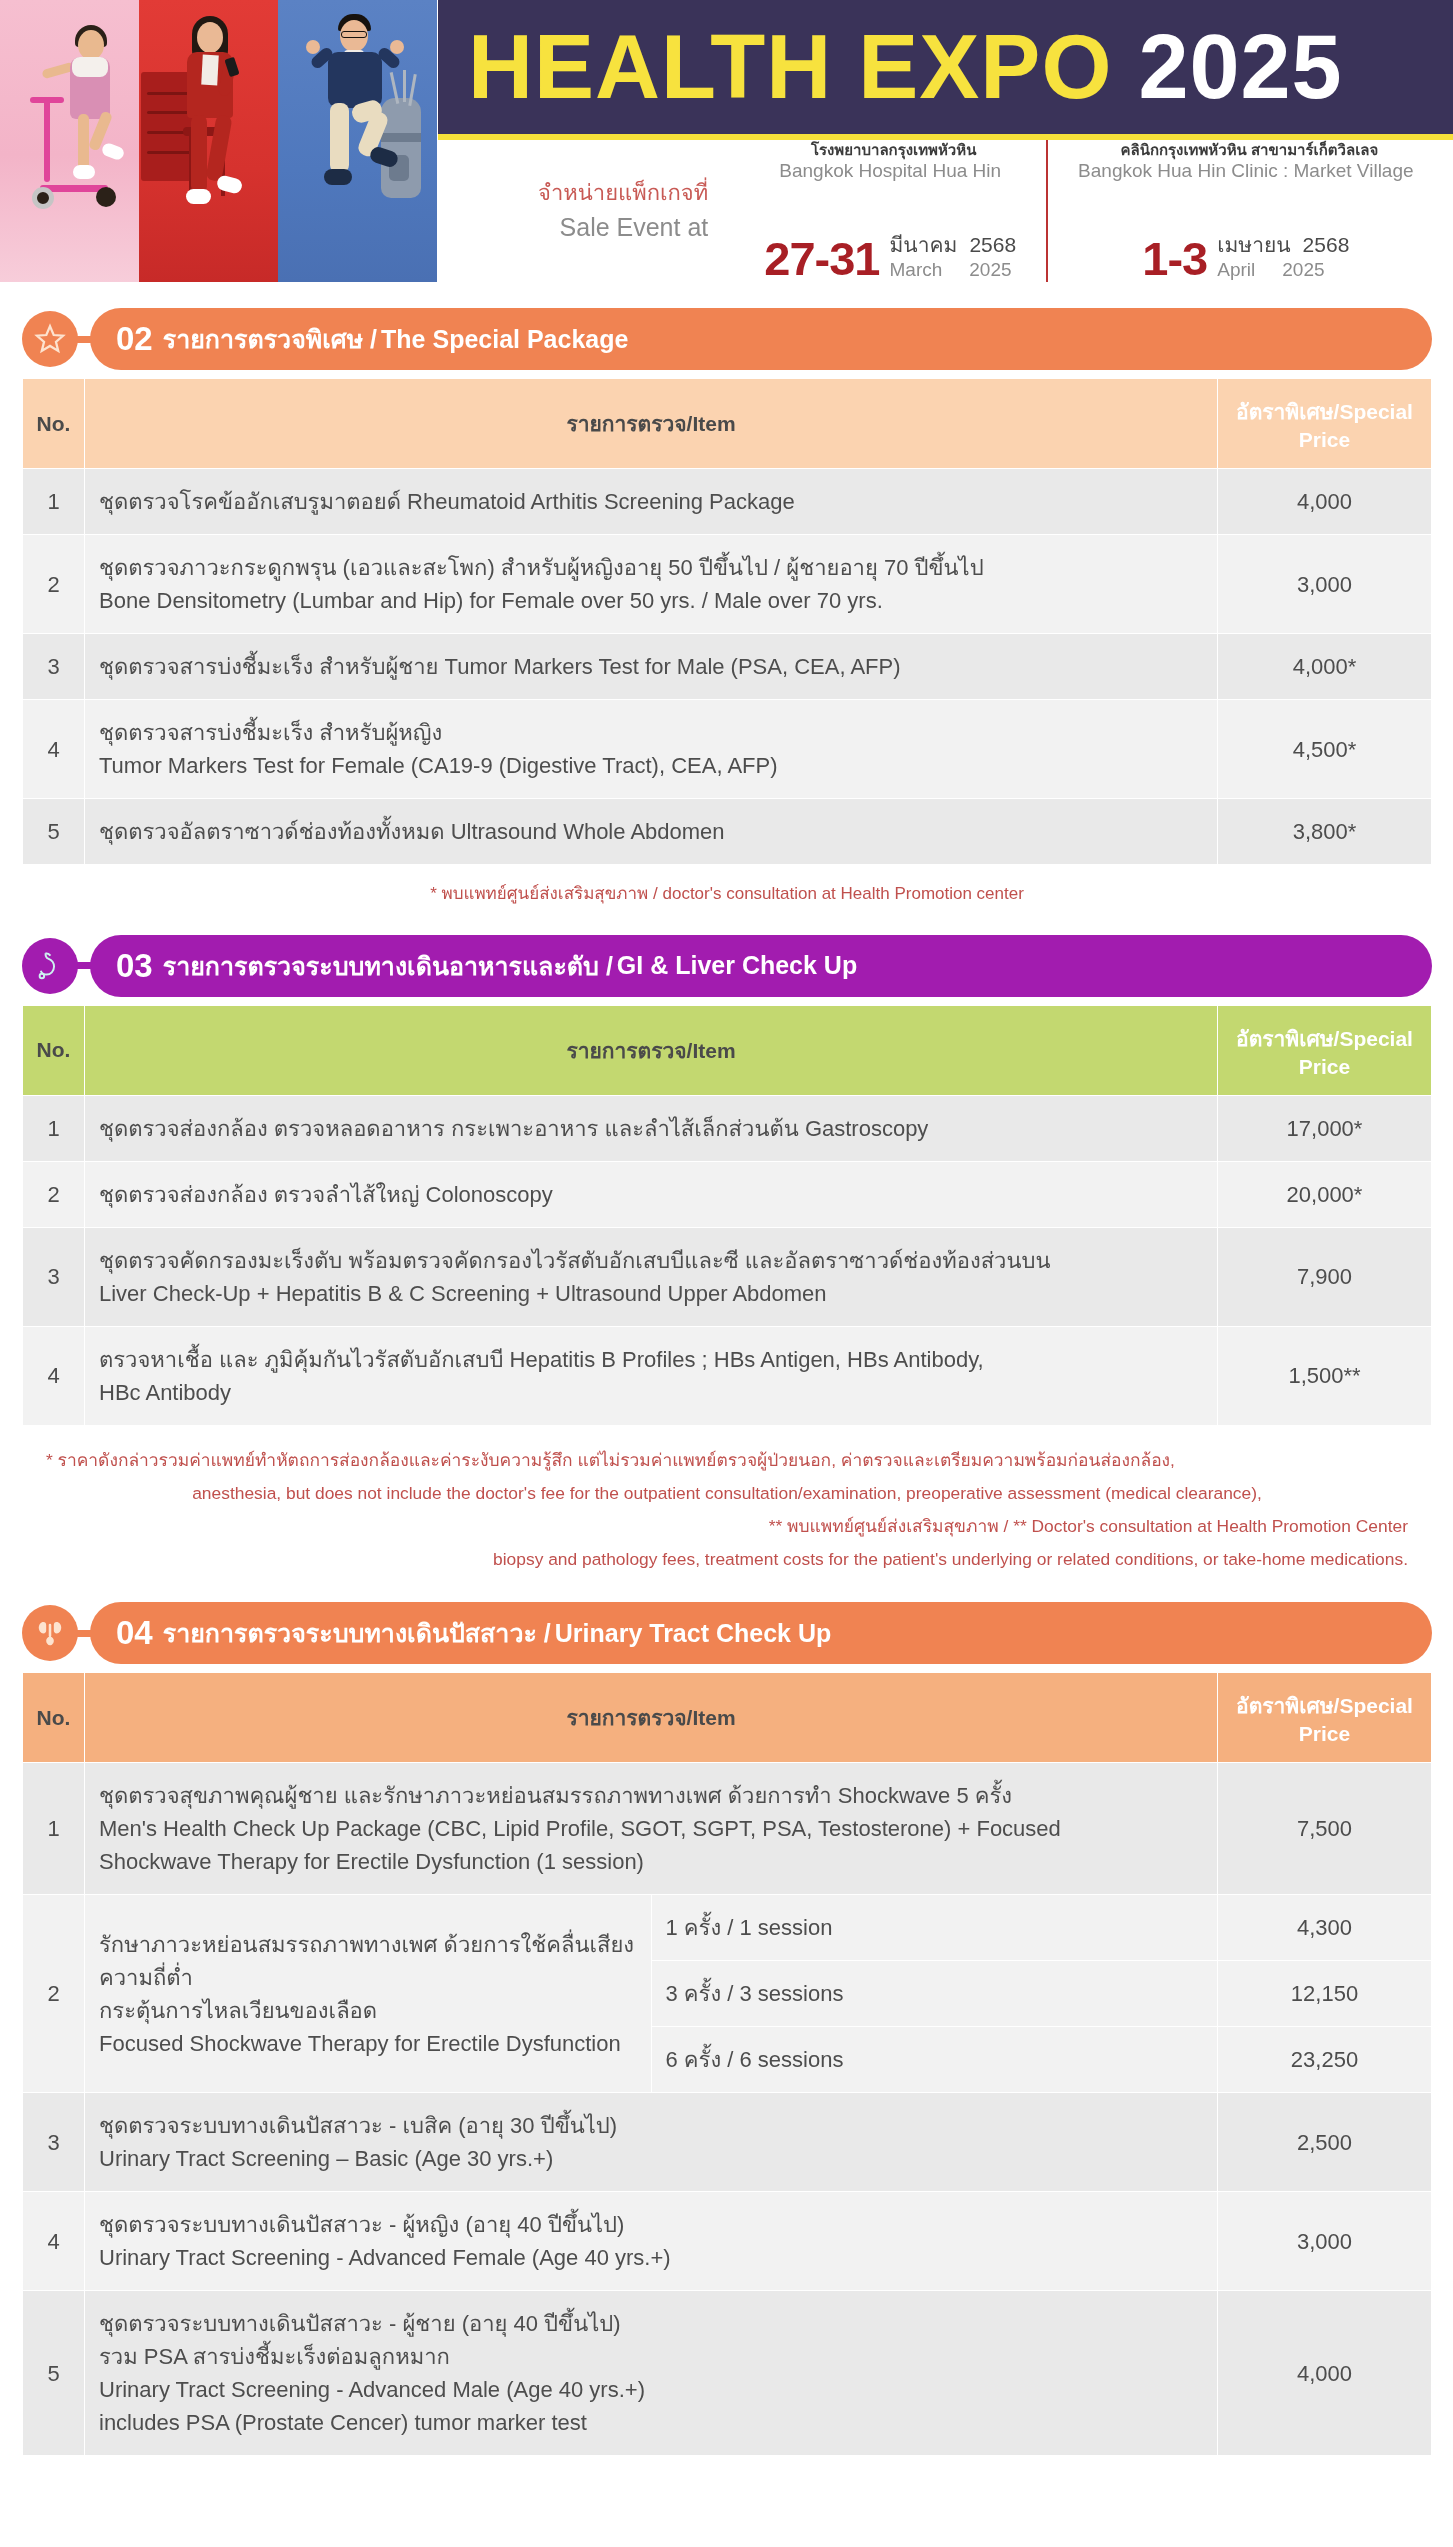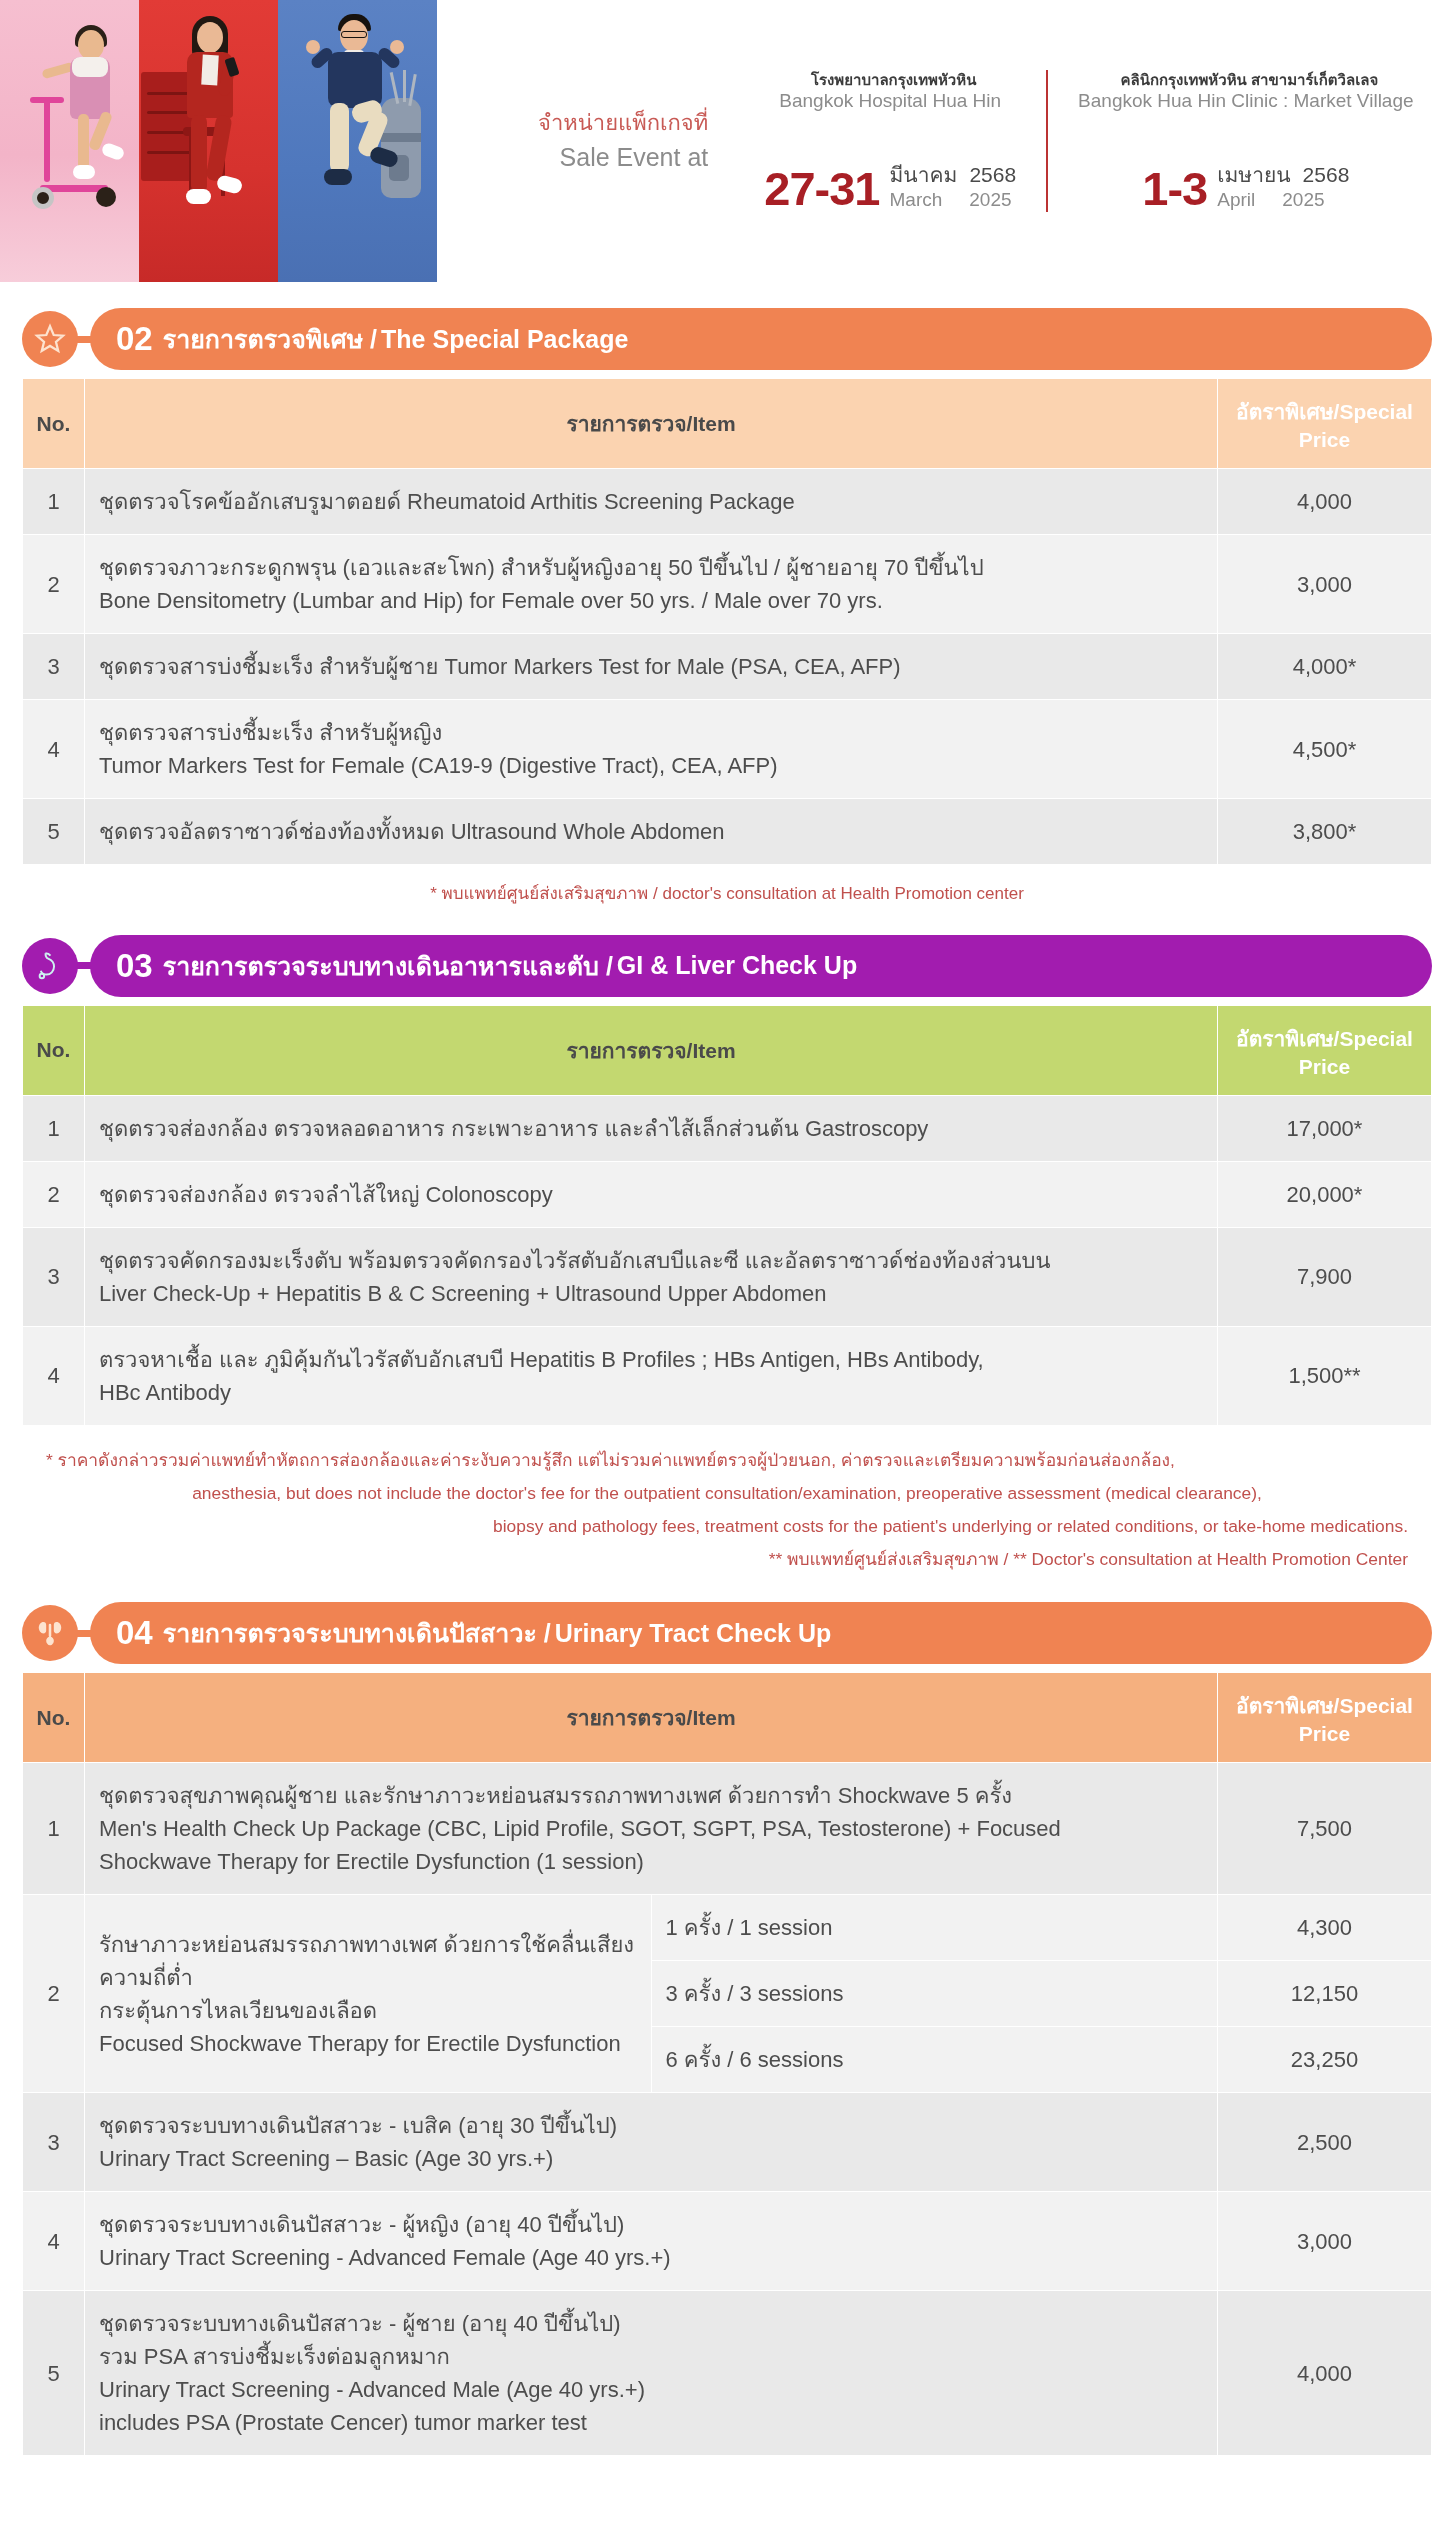--- a/index.html
+++ b/index.html
@@ -294,20 +294,26 @@
         <div class="m-body"></div>
       <div class="m-leg1"></div>
         <div class="m-leg2"></div>
         <div class="m-leg2b"></div>
       <div class="m-shoe1"></div>
         <div class="m-shoe2"></div>
     </div>
   </div>
 
   <div class="banner-right">
+    <div class="title-block">
+      <div class="expo-title">
+        <span class="yellow">HEALTH EXPO</span>
+        <span class="white">2025</span>
+      </div>
+    </div>
 
     <div class="info-row">
       <div class="sale-at">
         <div class="th">จำหน่ายแพ็กเกจที่</div>
         <div class="en">Sale Event at</div>
       </div>
 
       <div class="venue">
         <div class="v-th">โรงพยาบาลกรุงเทพหัวหิน</div>
         <div class="v-en">Bangkok Hospital Hua Hin</div>
@@ -465,22 +471,22 @@
         <div>HBc Antibody</div>
       </td>
       <td class="price-col">1,500**</td>
     </tr>
   </tbody>
     </table>
 
   <div class="note-block">
     <span class="l1">* ราคาดังกล่าวรวมค่าแพทย์ทำหัตถการส่องกล้องและค่าระงับความรู้สึก แต่ไม่รวมค่าแพทย์ตรวจผู้ป่วยนอก, ค่าตรวจและเตรียมความพร้อมก่อนส่องกล้อง,</span>
     <span class="l-center">anesthesia, but does not include the doctor's fee for the outpatient consultation/examination, preoperative assessment (medical clearance),</span>
+    <span class="l-right">** พบแพทย์ศูนย์ส่งเสริมสุขภาพ / ** Doctor's consultation at Health Promotion Center</span>
     <span class="l-right">biopsy and pathology fees, treatment costs for the patient's underlying or related conditions, or take-home medications.</span>
-    <span class="l-right">** พบแพทย์ศูนย์ส่งเสริมสุขภาพ / ** Doctor's consultation at Health Promotion Center</span>
   </div>
 </div>
 
 <div class="section">
   <div class="sec-head-wrap">
     <div class="sec-icon orange-bg">
       <svg width="34" height="34" viewBox="0 0 24 24" fill="#fde3cf">
         <path d="M7.4 4.2c-2 0-3.3 1.8-3.3 4 0 2.4 1.3 4.1 3.2 4.1 1.3 0 2-.8 2-2V6.4c0-1.4-.7-2.2-1.9-2.2z"></path>
         <path d="M16.6 4.2c2 0 3.3 1.8 3.3 4 0 2.4-1.3 4.1-3.2 4.1-1.3 0-2-.8-2-2V6.4c0-1.4.7-2.2 1.9-2.2z"></path>
         <rect x="11.1" y="5.4" width="1.8" height="9.6" rx=".9"></rect>

